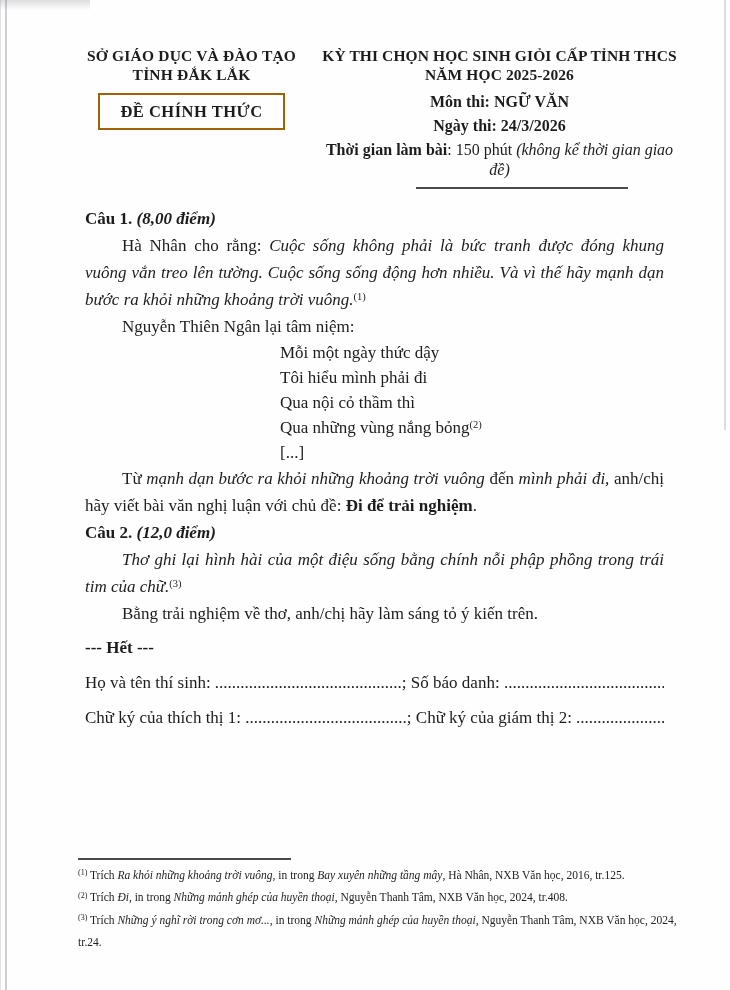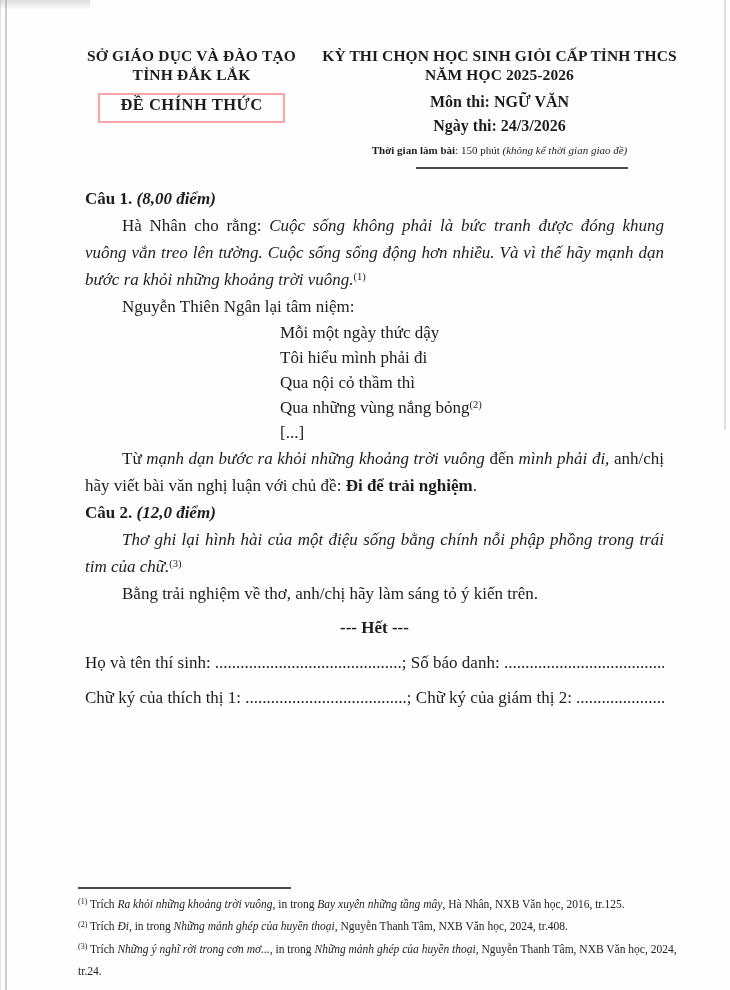--- a/index.html
+++ b/index.html
@@ -22,49 +22,49 @@
   .edge-right{position:absolute;right:4px;top:0;height:430px;width:2px;background:#d4d4da;opacity:.8;}
   .corner-shade{position:absolute;left:0;top:0;width:90px;height:10px;
     background:linear-gradient(180deg,rgba(120,120,128,.25),rgba(120,120,128,0));}
 
   
   .header{display:flex;padding:46px 50px 0 70px;justify-content:flex-end;}
   .h-left{width:243px;text-align:center;flex:none;}
   .h-left .dept{font-weight:bold;font-size:15.5px;line-height:19px;letter-spacing:.2px;}
   .stamp-box{
     display:inline-block;margin-top:9px;
-    border:2px solid #fca5a5;
-    padding:0 20px 6px 20px;
+    border:2px solid #a16207;
+    padding:7px 20px 6px 20px;
     font-weight:bold;font-size:16.5px;letter-spacing:.5px;
   }
   .h-right{flex:1;text-align:center;padding-left:6px;}
   .h-right .exam{font-weight:bold;font-size:15.5px;line-height:19px;letter-spacing:.1px;}
   .h-right .subject{font-weight:bold;font-size:16px;line-height:20px;margin-top:8px;}
   .h-right .exam-date{font-weight:bold;font-size:16px;line-height:20px;margin-top:4px;}
-  .h-right .duration{font-size:11px;line-height:20px;margin-top:4px;}
+  .h-right .duration{font-size:16px;line-height:20px;margin-top:4px;}
   .h-right .duration b{font-weight:bold;}
   .h-right .duration i{font-style:italic;}
   .h-underline{width:212px;height:2px;background:#4a4a4e;margin:7px auto 0 auto;transform:translateX(22px);}
 
   
   .doc-body{margin:16px 66px 0 85px;font-size:17px;line-height:27px;text-align:justify;}
   .q-head{font-weight:bold;}
   .q-head .pts{font-style:italic;}
   .para{text-indent:37px;}
   .it{font-style:italic;}
   .bd{font-weight:bold;}
   .sup{font-size:10.5px;position:relative;top:-5px;line-height:0;}
   .poem{margin-left:195px;line-height:25px;text-align:left;}
-  .center-line{text-align:center;text-indent:0;}
+  .center-line{text-indent:0;}
   .het{font-weight:bold;margin:7px 0 6px 0;}
   .exam-note{font-style:italic;margin-bottom:9px;}
   .fill-line{white-space:nowrap;overflow:hidden;text-align:left;text-indent:0;margin-top:8px;}
 
   
-  .footnotes{position:absolute;left:78px;right:38px;top:887px;font-size:11.5px;line-height:20.5px;color:#222;}
+  .footnotes{position:absolute;left:78px;right:38px;top:858px;font-size:11.5px;line-height:20.5px;color:#222;}
   .fn-sep{width:213px;height:1.5px;background:#4a4a4e;margin-bottom:5px;}
   .fn .fn-marker{font-size:8px;position:relative;top:-3.5px;}
   .fn i{font-style:italic;}
 </style>
 </head>
 <body>
 
 <div class="photo">
   <div class="edge-left-outer"></div>
   <div class="edge-left"></div>

